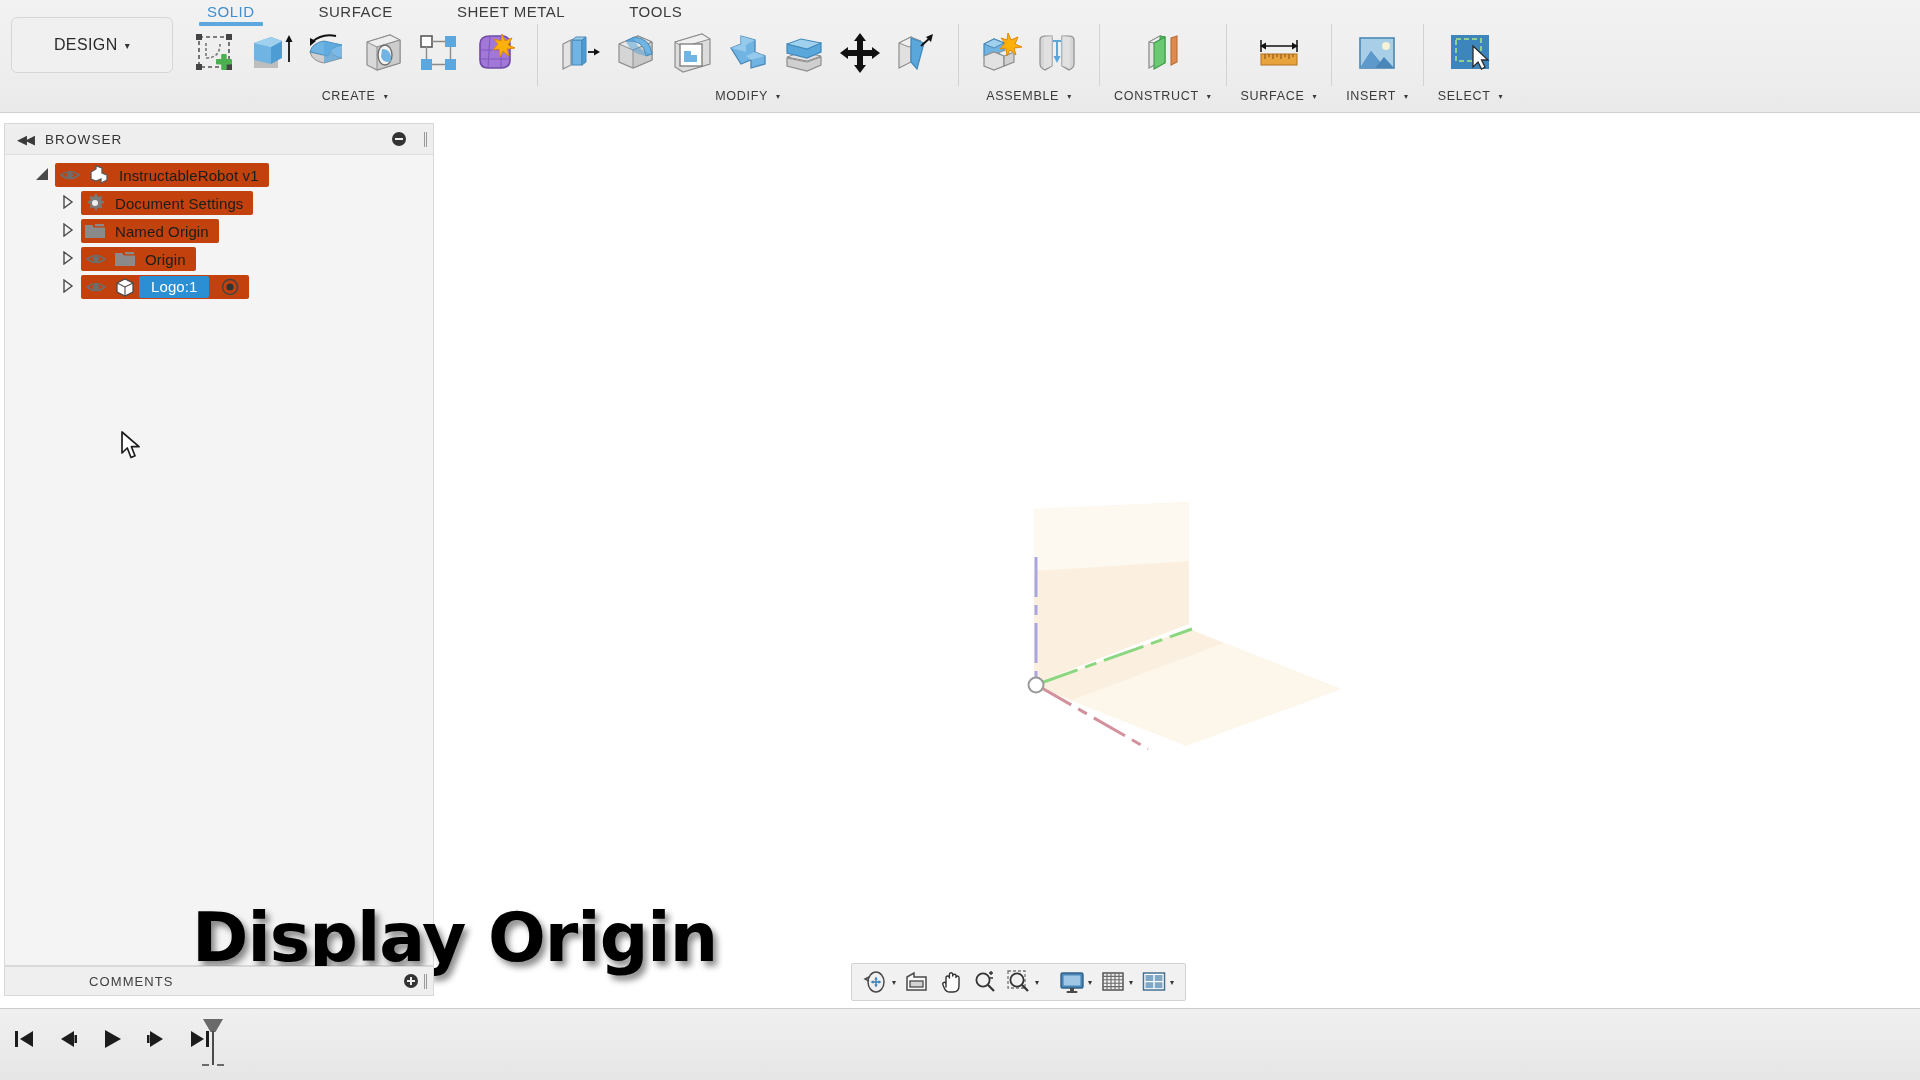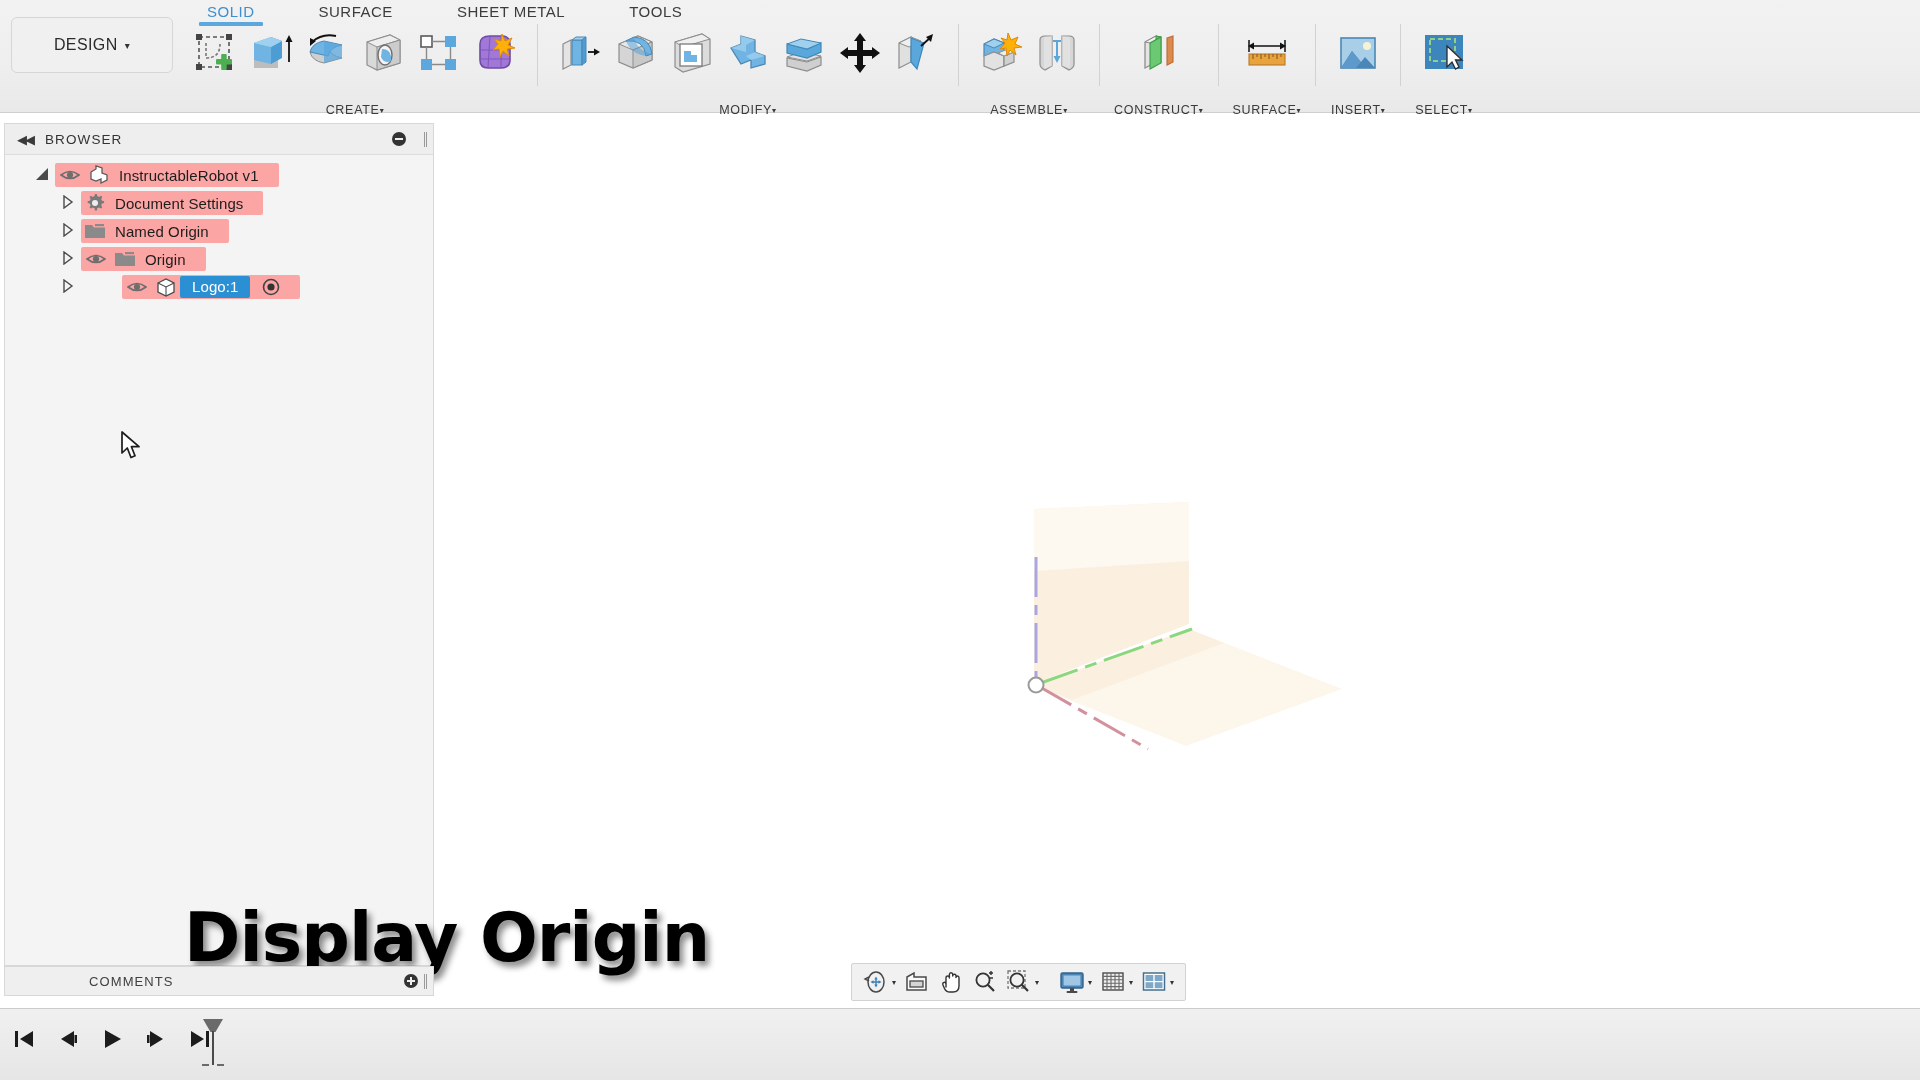--- a/index.html
+++ b/index.html
@@ -34,22 +34,22 @@
   .tab.active { color:#3f8fd0; }
   .tab.active::after {
     content:""; position:absolute; left:14px; right:14px; bottom:-6px;
     height:4px; background:#5ba7de; border-radius:1px;
   }
 
   .groups { position:absolute; left:183px; top:24px; height:86px; display:flex; align-items:flex-start; }
   .grp { display:flex; flex-direction:column; align-items:center; position:relative; padding:0 4px; }
   .grp-icons { display:flex; align-items:flex-start; height:62px; }
   .grp-label {
-    font-size:12.5px; color:#3a3a3a; letter-spacing:.7px; margin-top:17px;
-    display:flex; align-items:center; gap:0; white-space:nowrap;
+    font-size:12.5px; color:#3a3a3a; letter-spacing:.7px; margin-top:3px;
+    display:flex; align-items:center; gap:8px; white-space:nowrap;
   }
   .grp-label .caret { font-size:8px; }
   .sep { width:1px; height:62px; background:#d2d2d2; margin:0 10px; align-self:flex-start; }
   .tool { width:56px; height:58px; display:flex; align-items:center; justify-content:center; }
   .tool svg { display:block; }
 
   
   .browser {
     position:absolute; left:4px; top:123px; width:430px;
     background:#f4f4f4; border:1px solid #d8d8d8;
@@ -65,40 +65,40 @@
     width:14px; height:14px; border-radius:50%; background:#333;
     display:flex; align-items:center; justify-content:center;
   }
   .minus-circle i { display:block; width:8px; height:2px; background:#eee; }
   .grip { width:3px; height:15px; border-left:1px solid #999; border-right:1px solid #999; margin-left:6px; }
 
   .tree { padding:6px 0 10px 0; background:#f4f4f4; min-height:810px; position:relative; }
   .node { display:flex; align-items:center; height:28px; padding-left:24px; font-size:15px; color:#1d1d1d; }
   .node .arrow { width:26px; text-align:center; color:#4a4a4a; font-size:13px; }
   .pill {
-    display:flex; align-items:center; background:#fca5a5; border-radius:2px;
-    height:24px; padding-right:20px;
+    display:flex; align-items:center; background:#c2410c; border-radius:2px;
+    height:24px; padding-right:10px;
   }
   .eye { width:30px; display:flex; align-items:center; justify-content:center; }
   .nicon { width:28px; display:flex; align-items:center; justify-content:center; }
   .nlabel { padding-left:6px; white-space:nowrap; letter-spacing:.1px; }
   .node.selected .nlabel {
     background:#2b8fd4; color:#fff; padding:2px 12px 3px 12px; border-radius:2px;
   }
   .node .radio { margin-left:12px; width:18px; height:18px; }
 
   
   .cursor { position:absolute; pointer-events:none; z-index:50; }
 
   
   .canvas { position:absolute; left:434px; top:124px; right:0; bottom:85px; background:#ffffff; }
 
   
   .caption {
-    position:absolute; left:184px; top:898px; font-size:68px; font-weight:bold;
+    position:absolute; left:192px; top:898px; font-size:68px; font-weight:bold;
     color:#000; letter-spacing:-1px; white-space:nowrap;
     text-shadow: 4px 5px 6px rgba(0,0,0,.45);
     font-family:"DejaVu Sans", sans-serif;
   }
 
   
   .comments {
     position:absolute; left:4px; top:966px; width:430px; height:30px;
     background:#efefef; border:1px solid #d8d8d8;
     display:flex; align-items:center; padding:0 6px 0 36px;
@@ -552,21 +552,21 @@
           <span class="nicon">
             <svg width="22" height="18" viewBox="0 0 22 18">
               <path d="M1 3 L8 3 L10 5.5 L21 5.5 L21 16 L1 16 Z" fill="#8a8a8a"></path>
               <rect x="11" y="2" width="9" height="2.2" fill="#8a8a8a"></rect>
             </svg>
           </span>
           <span class="nlabel">Origin</span>
         </span>
       </div>
 
-      <div class="node selected" style="padding-left:50px;gap:41px;">
+      <div class="node selected" style="padding-left:50px;">
         <span class="arrow">
           <svg width="14" height="14" viewBox="0 0 14 14">
               <path d="M3 1 L11 7 L3 13 Z" fill="none" stroke="#4a4a4a" stroke-width="1.4"></path>
             </svg>
         </span>
         <span class="pill">
           <span class="eye">
             <svg width="20" height="14" viewBox="0 0 20 14">
               <path d="M1 7 Q10 0 19 7 Q10 14 1 7 Z" fill="none" stroke="#6e6e6e" stroke-width="1.6"></path>
               <circle cx="10" cy="7" r="3.1" fill="#6e6e6e"></circle>

